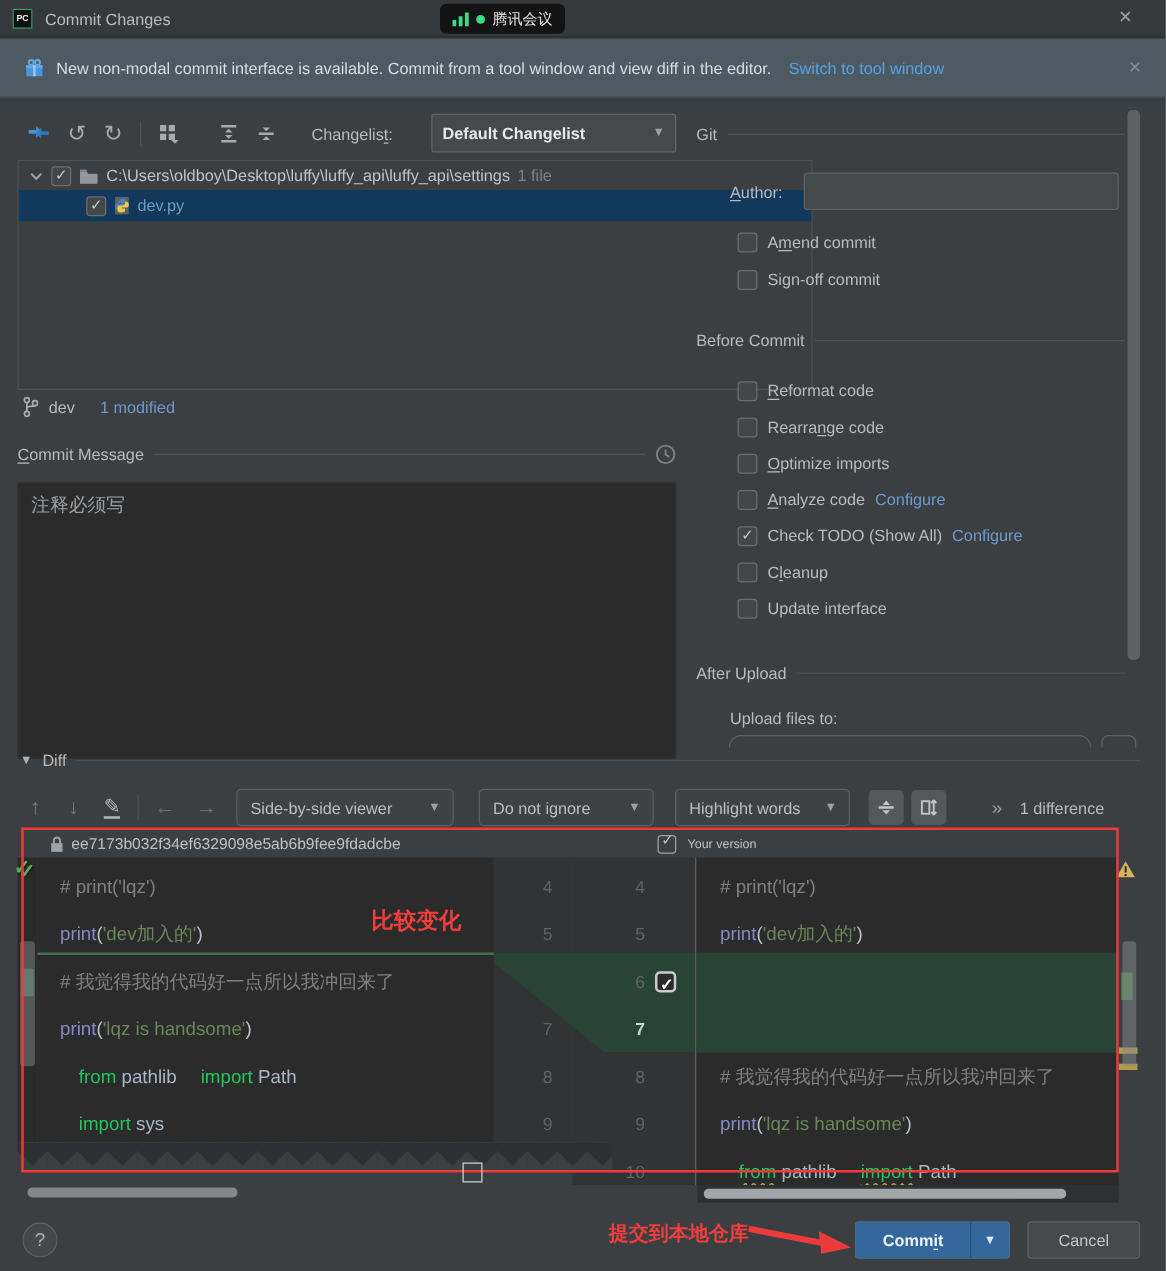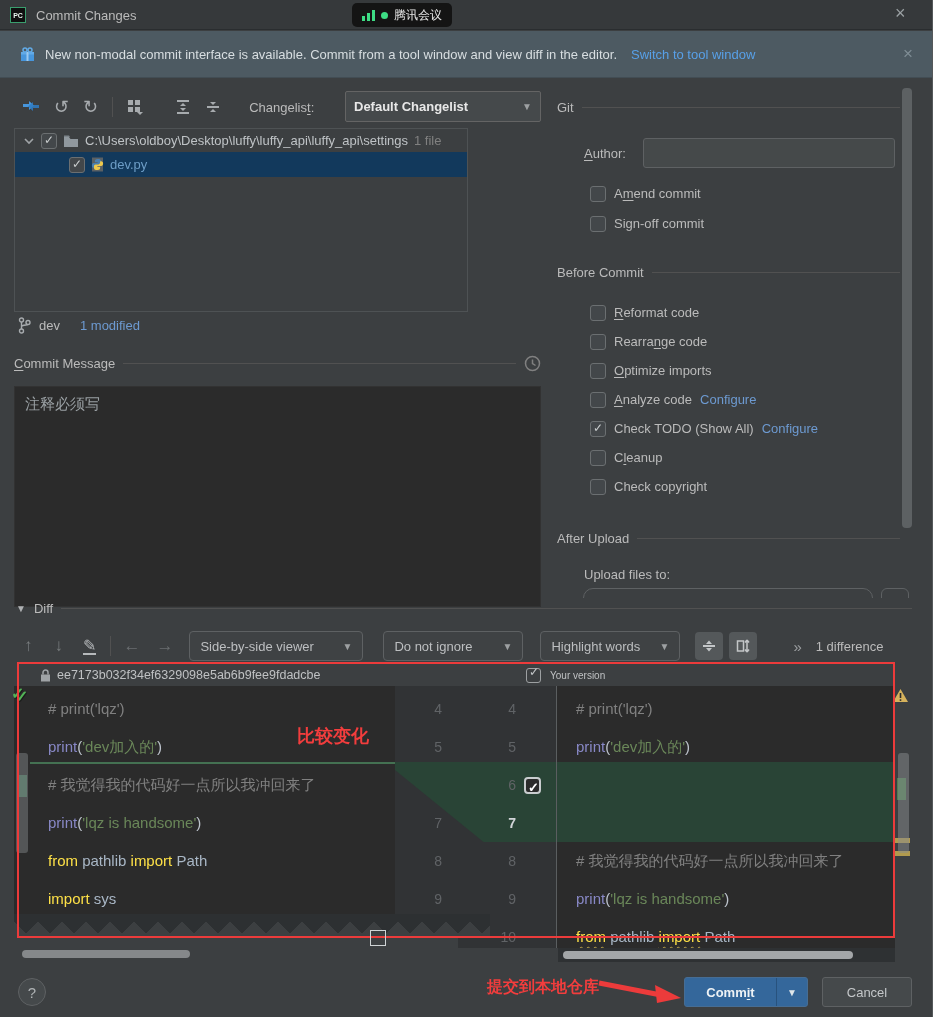--- a/index.html
+++ b/index.html
@@ -34,21 +34,21 @@
   .code-pane{background:#2b2b2b;overflow:hidden;padding-top:4px;}
   .code-row{height:38px;line-height:38px;padding-left:18px;font-family:"DejaVu Sans Mono",monospace;
             font-size:15px;white-space:nowrap;color:#a9b7c6;}
   .gut{background:#313335;overflow:hidden;padding-top:4px;}
   .gut-row{height:38px;line-height:38px;display:flex;align-items:center;
            font-family:"DejaVu Sans Mono",monospace;font-size:14px;color:#606366;}
   .gut-row .num{flex:none;text-align:right;}
   .gut-row.bold .num{color:#d2d5d9;font-weight:bold;}
   .tok-com{color:#808080;}
   .tok-str{color:#6a8759;}
-  .tok-kw{color:#fde047;}
+  .tok-kw{color:#22c55e;margin-left:15px;}
   .tok-fn{color:#8888c6;}
   .tok-par{color:#bdc3cc;}
   .tok-txt{color:#a9b7c6;}
   .tok-warn{text-decoration:underline wavy #b8a14a 1px;text-underline-offset:4px;}
   .cb-diff{display:inline-block;width:17px;height:17px;border:2px solid #c9cdcf;border-radius:4px;
            background:#2b2b2b;position:relative;cursor:pointer;margin-left:8px;}
   .cb-diff::after{content:"✓";position:absolute;left:2px;top:-10px;font-size:13px;color:#fff;font-weight:bold;}
   .torn{background-color:#2d3032;
         background-image:linear-gradient(-45deg,#3c3f41 12px,transparent 0),
                          linear-gradient(45deg,#3c3f41 12px,transparent 0);
@@ -129,21 +129,21 @@
           <polygon points="8,10 11,13 5,13" fill="#a7abae"></polygon>
       </svg>
     </span>
     <span class="txt" style="margin-left:14px;">Changelis<u>t</u>:</span>
   </div>
   <div class="abs combo" style="left:345px;top:91px;width:196px;height:31px;">
     <span style="font-weight:bold;">Default Changelist</span>
     <span class="arr">▼</span>
   </div>
 
-  <div class="abs" style="left:14px;top:128px;width:454px;height:184px;border:1px solid #4e5254;background:#3c3f41;">
+  <div class="abs" style="left:14px;top:128px;width:636px;height:184px;border:1px solid #4e5254;background:#3c3f41;">
     <div style="height:23px;display:flex;align-items:center;padding-left:8px;gap:6px;">
       <span>
         <svg width="12" height="12" viewBox="0 0 12 12">
             <polyline points="2,4 6,8 10,4" fill="none" stroke="#9fa3a6" stroke-width="1.6"></polyline>
           </svg>
       </span>
       <span class="cb on"></span>
       <span>
         <svg width="16" height="14" viewBox="0 0 16 14">
           <path d="M1 3 h5 l1.5 2 H15 v8 H1 z" fill="#90989e"></path>
@@ -232,21 +232,21 @@
         <span class="cb on"></span>
         <span class="txt">Check TODO (Show All)</span>
         <span class="txt link">Configure</span>
       </div>
       <div class="cbrow">
         <span class="cb"></span>
         <span class="txt">C<u>l</u>eanup</span>
       </div>
       <div class="cbrow">
         <span class="cb"></span>
-        <span class="txt">Check copyright</span>
+        <span class="txt">Update interface</span>
       </div>
     </div>
 
   <div class="abs sec" style="left:557px;top:531px;width:343px;">
     <span class="txt">After Upload</span>
     <span class="line"></span>
   </div>
   <div class="abs txt" style="left:584px;top:567px;">Upload files to:</div>
   <div class="abs" style="left:583px;top:588px;width:330px;height:10px;overflow:hidden;">
     <div class="abs" style="left:0;top:0;width:290px;height:24px;border:1px solid #5e6163;border-radius:10px;"></div>

